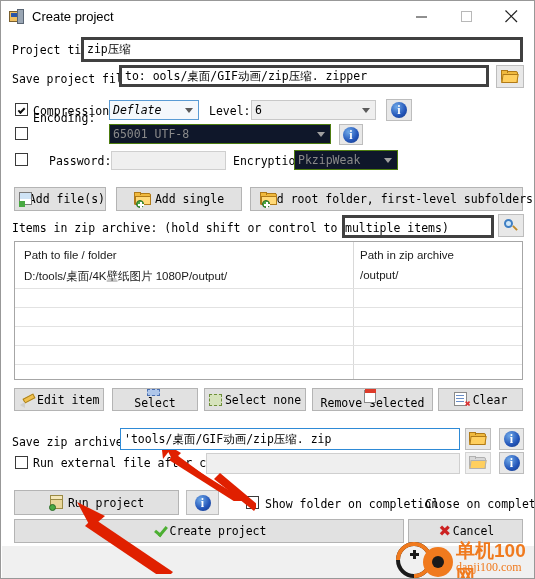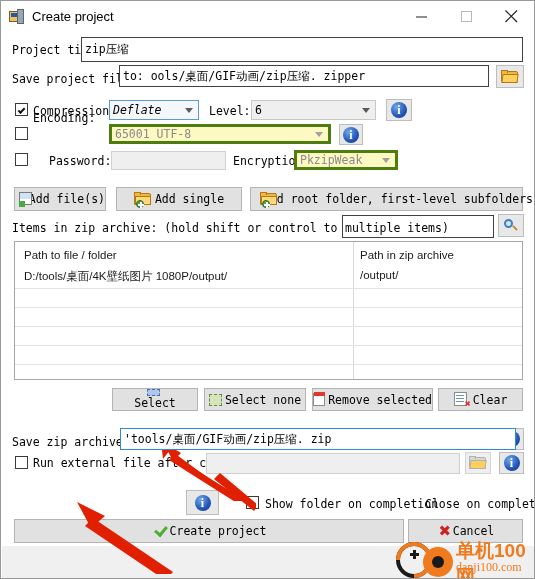--- a/index.html
+++ b/index.html
@@ -49,35 +49,35 @@
   .win-btns { position: absolute; right: 0; top: 0; height: 31px; display: flex; }
   .win-btn {
     width: 45px; height: 31px; display: flex; align-items: center; justify-content: center;
     font-family: "Liberation Sans", sans-serif; font-size: 13px;
   }
   .win-btn svg { display: block; }
 
   
   .lbl { position: absolute; font-family: "DejaVu Sans Mono", monospace; font-size: 11.5px; white-space: nowrap; letter-spacing: 0px; }
   .inp {
-    position: absolute; background: #ffffff; border: 1px solid #404040;
+    position: absolute; background: #ffffff; border: 3px solid #404040;
     font-family: "DejaVu Sans Mono", monospace; font-size: 11.5px;
     padding: 0 3px; display: flex; align-items: center; color: #000;
     overflow: hidden; white-space: nowrap;
   }
   .inp.focused { border: 1px solid #2e8ad6; }
   .inp.disabled { background: #efefef; border: 1px solid #cfcfcf; color: #a0a0a0; }
   .combo {
     position: absolute; background: #ffffff; border: 1px solid #9a9a9a;
     font-family: "DejaVu Sans Mono", monospace; font-size: 11.5px;
     padding: 0 3px; display: flex; align-items: center; color: #000;
     overflow: hidden; white-space: nowrap;
   }
   .combo.hl { border: 1px solid #5a9bd4; background:#f4f8fc; }
-  .combo.grey { background: #fef9c3; border: 3px solid #4d7c0f; color: #8a8a8a; }
+  .combo.grey { background: #0f172a; border: 1px solid #4d7c0f; color: #8a8a8a; }
   .combo .arrow {
     position: absolute; right: 5px; top: 50%; margin-top: -2px;
     width: 0; height: 0; border-left: 4px solid transparent; border-right: 4px solid transparent;
     border-top: 5px solid #5a5a5a;
   }
   .combo.grey .arrow { border-top-color: #a0a0a0; }
   .cb {
     position: absolute; width: 13px; height: 13px;
     background: #ffffff; border: 1px solid #3a3a3a;
   }
@@ -309,48 +309,55 @@
     <div class="lb-row-sep" style="top:103px;"></div>
     <div class="lb-row-sep" style="top:122px;"></div>
 
     <div class="lb-cell" style="left:9px; top:7px;">Path to file / folder</div>
     <div class="lb-cell" style="left:345px; top:7px;">Path in zip archive</div>
 
     <div class="lb-cell" style="left:9px; top:27px;">D:/tools/桌面/4K壁纸图片 1080P/output/</div>
     <div class="lb-cell" style="left:345px; top:27px;">/output/</div>
   </div>
 
+  <div class="btn" style="left:13px; top:387px; width:90px; height:23px; justify-content:flex-start; padding-left:5px;">
+    <span class="pencil" style="margin-right:1px;">
+        <span class="body"></span>
+        <span class="tip"></span>
+      </span>
+    <span class="btn-lbl">Edit item</span>
+  </div>
   <div class="btn" style="left:111px; top:387px; width:86px; height:23px;flex-direction:column;">
     <span class="sel-blue" style="margin-right:3px;"></span>
     <span class="btn-lbl">Select</span>
   </div>
   <div class="btn" style="left:203px; top:387px; width:102px; height:23px;">
     <span class="sel-green" style="margin-right:3px;"></span>
     <span class="btn-lbl">Select none</span>
   </div>
-  <div class="btn" style="left:311px; top:387px; width:121px; height:23px;">
+  <div class="btn" style="left:311px; top:387px; width:121px; height:23px;flex-direction:column;">
     <span class="rm-ico" style="margin-right:3px;">
         <span class="pg"></span>
         <span class="red"></span>
       </span>
     <span class="btn-lbl">Remove selected</span>
   </div>
   <div class="btn" style="left:437px; top:387px; width:85px; height:23px;">
     <span class="clr-ico" style="margin-right:3px;">
         <span class="pg"></span>
         <span class="l1"></span>
         <span class="l2"></span>
         <span class="l3"></span>
         <span class="x">✖</span>
       </span>
     <span class="btn-lbl">Clear</span>
   </div>
 
   <div class="lbl" style="left:11px; top:434px;">Save zip archive to:</div>
-  <div class="inp focused" style="left:119px; top:427px; width:396px; height:22px; z-index:3;">'tools/桌面/GIF动画/zip压缩. zip</div>
+  <div class="inp focused" style="left:119px; top:427px; width:340px; height:22px; z-index:3;">'tools/桌面/GIF动画/zip压缩. zip</div>
   <div class="btn sq" style="left:464px; top:427px; width:26px; height:22px;">
     <span class="folder-ico open">
         <span class="back"></span>
         <span class="tab"></span>
         <span class="front"></span>
       </span>
   </div>
   <div class="btn sq" style="left:498px; top:427px; width:25px; height:22px;">
     <span class="info-ico">
         <span class="c"></span>
@@ -368,20 +375,28 @@
         <span class="front"></span>
       </span>
   </div>
   <div class="btn sq" style="left:498px; top:451px; width:25px; height:22px;">
     <span class="info-ico">
         <span class="c"></span>
         <span class="i">i</span>
       </span>
   </div>
 
+  <div class="btn" style="left:13px; top:489px; width:165px; height:25px;">
+    <span class="box3d" style="margin-right:3px;">
+        <span class="top"></span>
+        <span class="bot"></span>
+        <span class="g"></span>
+      </span>
+    <span class="btn-lbl">Run project</span>
+  </div>
   <div class="btn sq" style="left:185px; top:489px; width:33px; height:25px;">
     <span class="info-ico">
         <span class="c"></span>
         <span class="i">i</span>
       </span>
   </div>
   <div class="cb" style="left:245px; top:495px;"></div>
   <div class="lbl" style="left:264px; top:496px;">Show folder on completion</div>
   <div class="lbl" style="left:424px; top:496px;">Close on completion</div>
 

